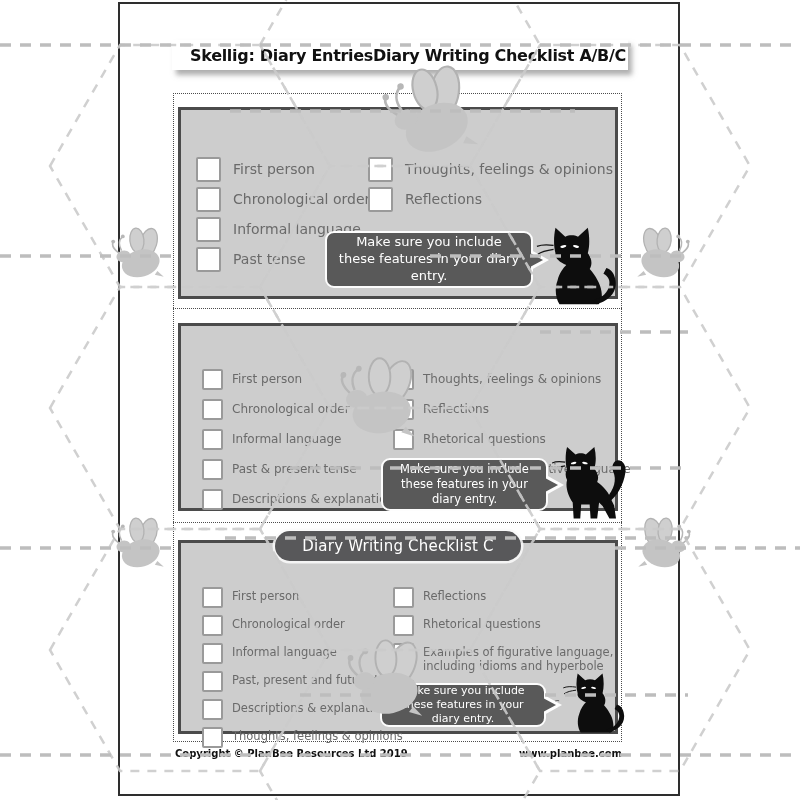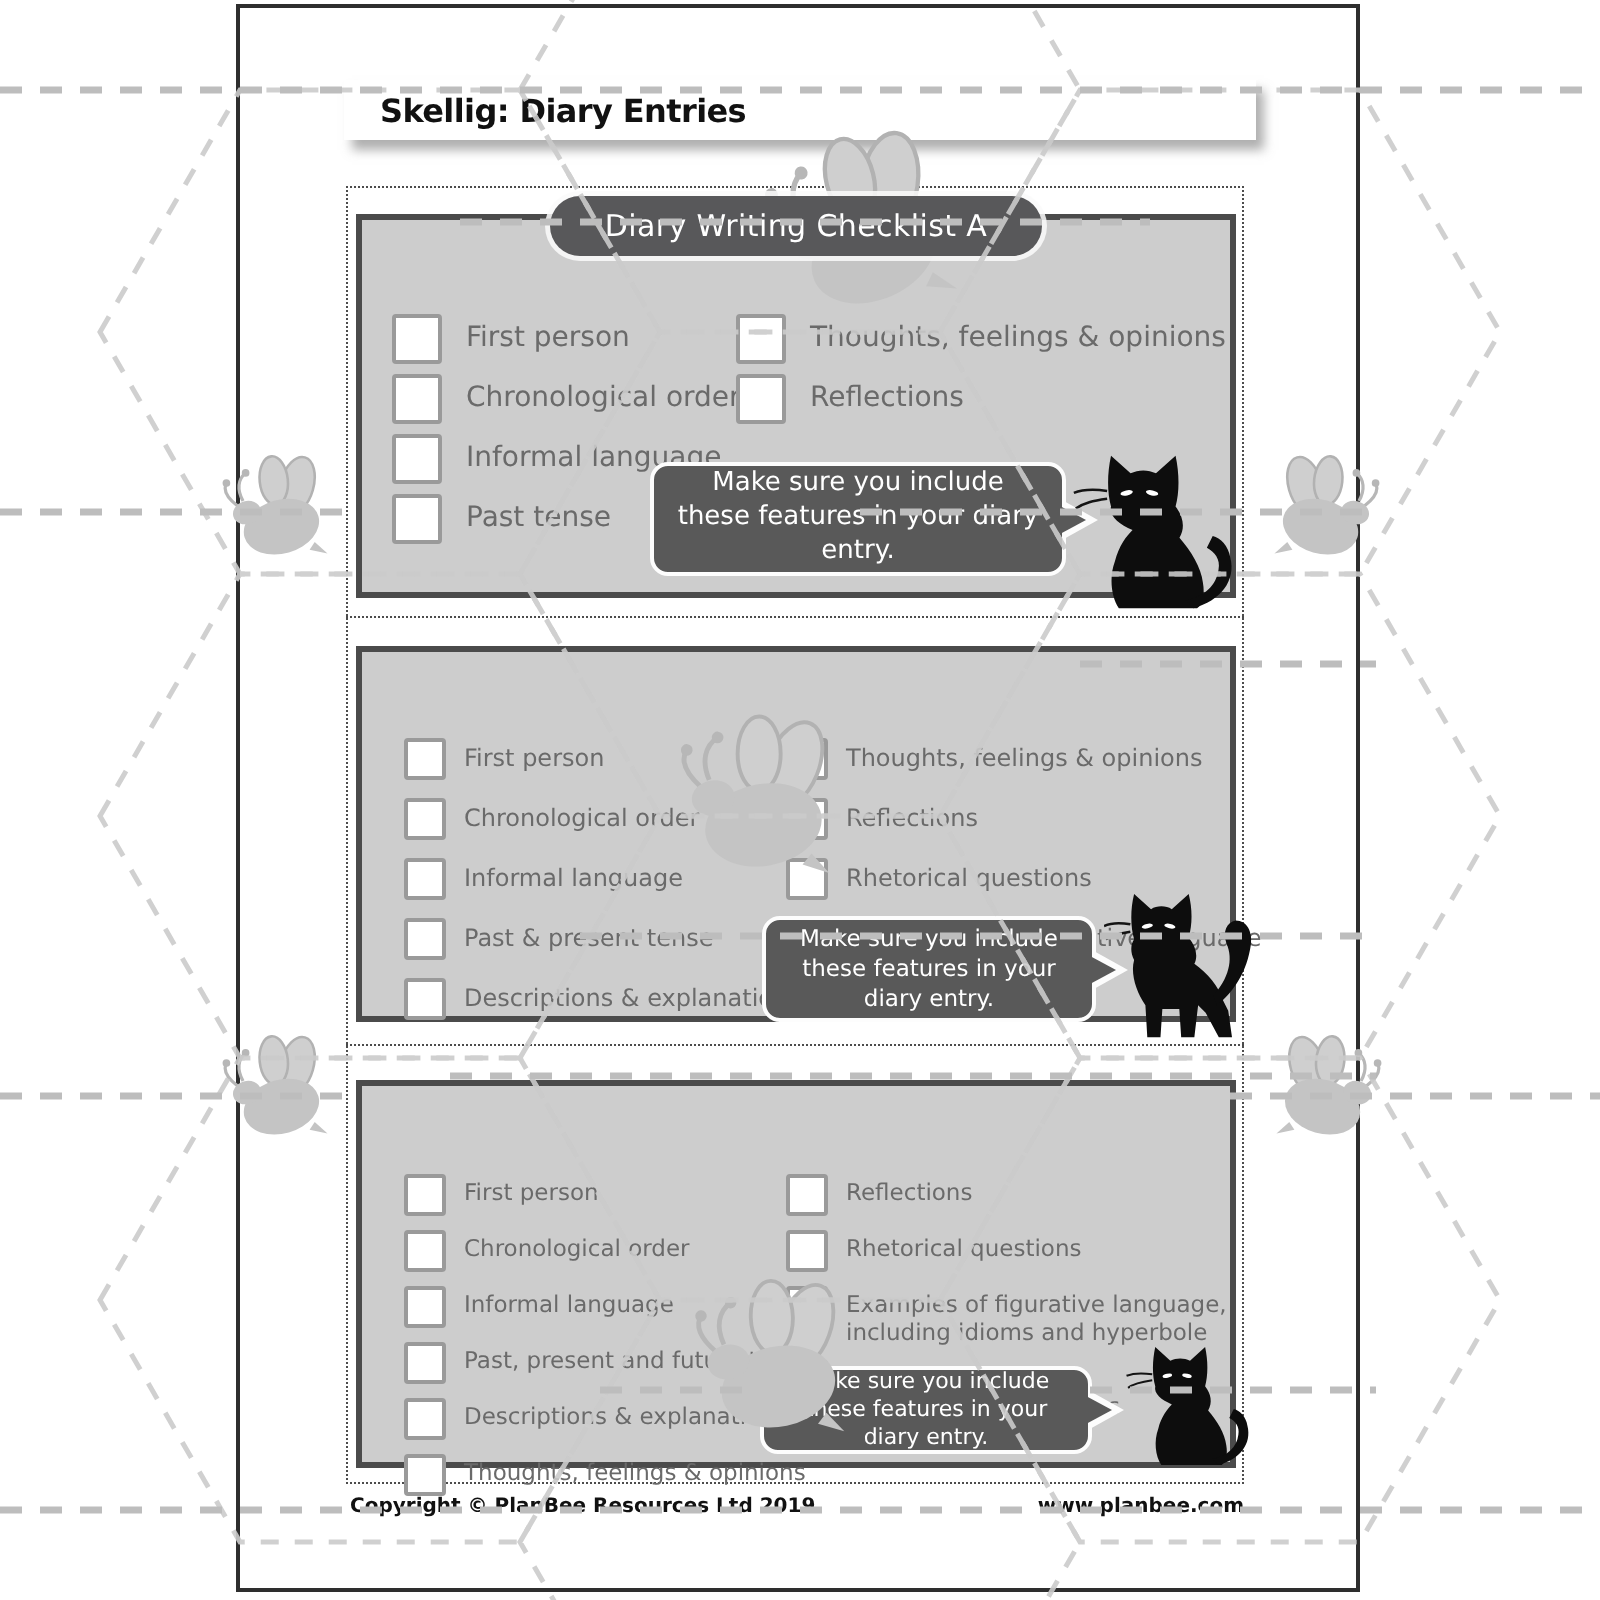--- a/index.html
+++ b/index.html
@@ -119,31 +119,29 @@
       <ellipse cx="21" cy="47" rx="11" ry="9" transform="rotate(-16 21 47)" fill="#c4c4c4"></ellipse>
       <path d="M74,70 L84,79 L70,76 Z" fill="#c4c4c4"></path>
     </symbol>
   </defs>
 </svg>
 
 <div class="sheet"></div>
 
 <div class="header-bar">
   <span class="header-title">Skellig: Diary Entries</span>
+  <span class="header-title">Diary Writing Checklist A/B/C</span>
 </div>
 
 <div class="cut-frame"></div>
 <div class="cut-line" id="cut-1"></div>
 <div class="cut-line" id="cut-2"></div>
 
 <div id="checklists">
   <section class="panel panel-0">
-    <div class="pill">
-      <span class="pill-label">Diary Writing Checklist A</span>
-    </div>
     <div class="col col-left">
   <div class="item">
     <span class="box"></span>
     <span class="label">First person</span>
   </div>
 
   <div class="item">
     <span class="box"></span>
     <span class="label">Chronological order</span>
   </div>
@@ -228,20 +226,23 @@
 </div>
     <div class="bubble">
       <span class="bubble-text">Make sure you include these features in your diary entry.</span>
     </div>
     <svg class="cat">
         <use href="#cat-stand"></use>
       </svg>
   </section>
 
   <section class="panel panel-2">
+    <div class="pill">
+      <span class="pill-label">Diary Writing Checklist C</span>
+    </div>
     <div class="col col-left">
   <div class="item">
     <span class="box"></span>
     <span class="label">First person</span>
   </div>
 
   <div class="item">
     <span class="box"></span>
     <span class="label">Chronological order</span>
   </div>

